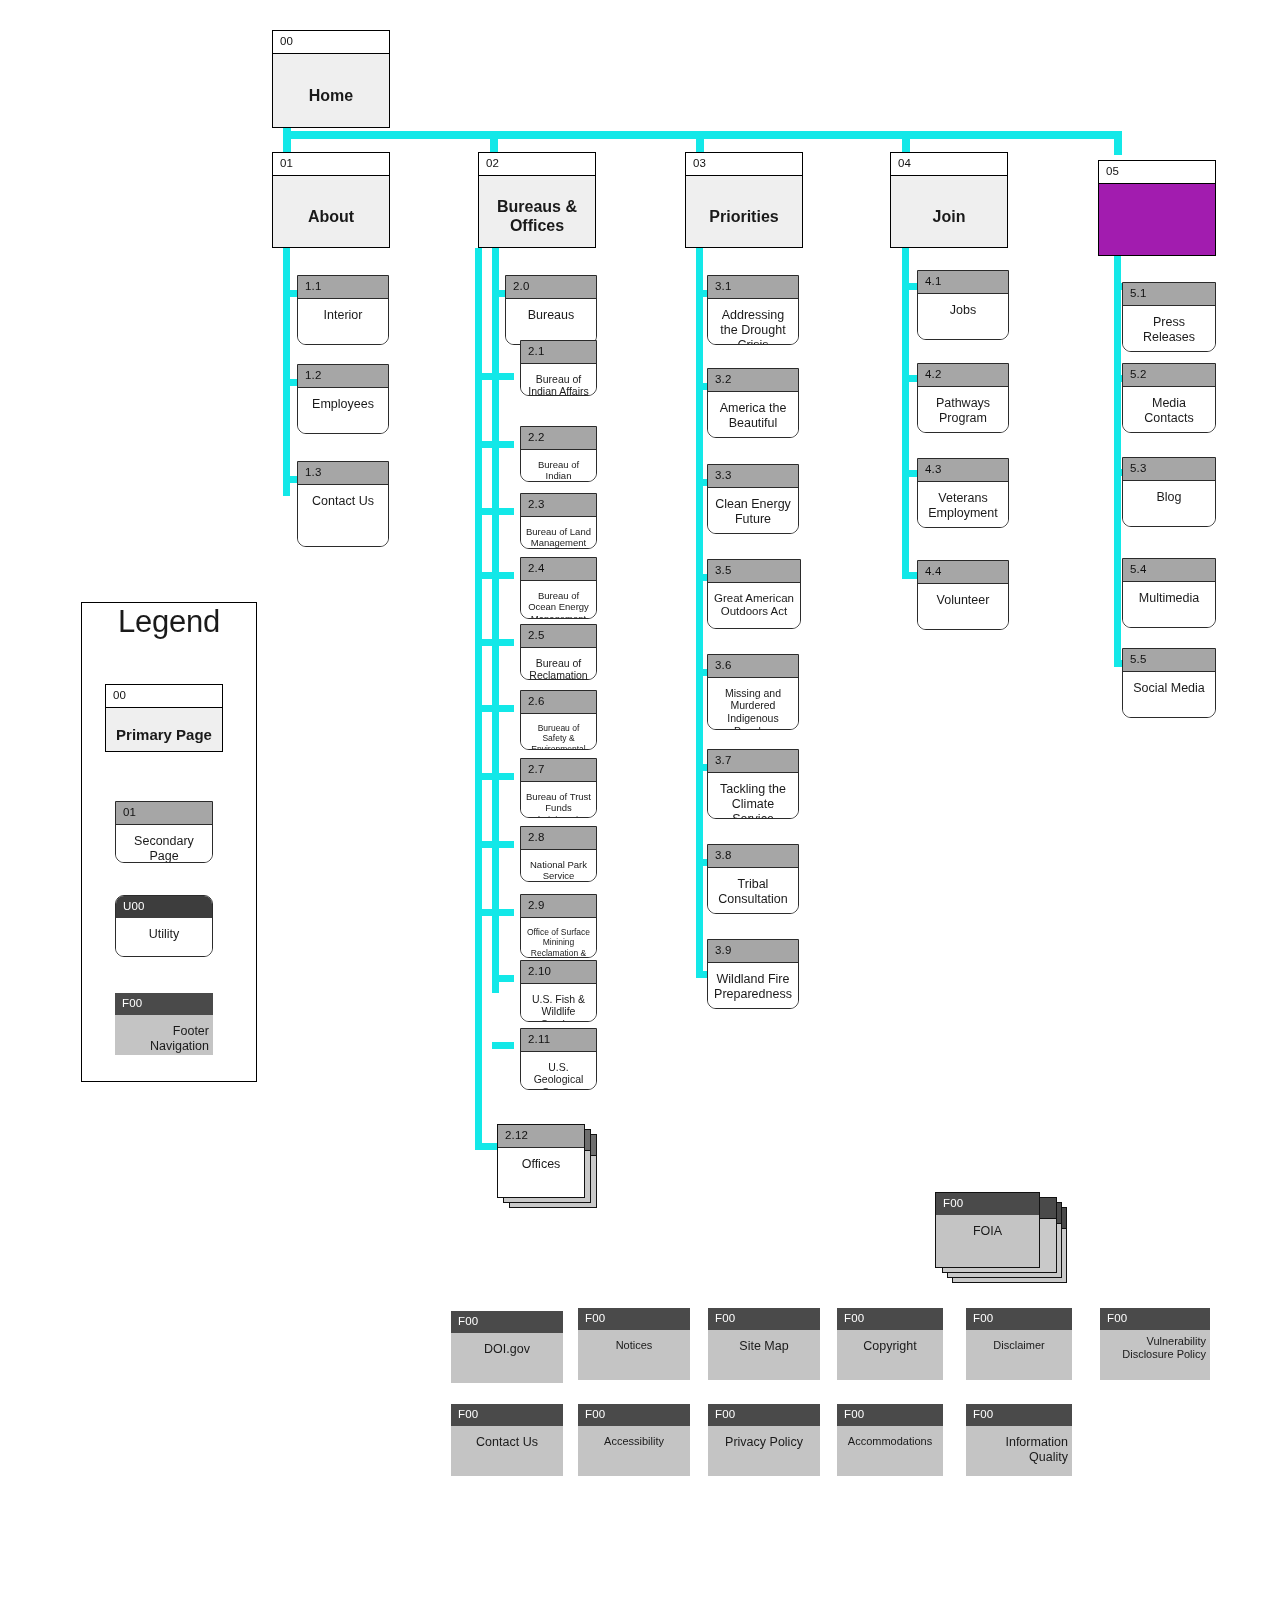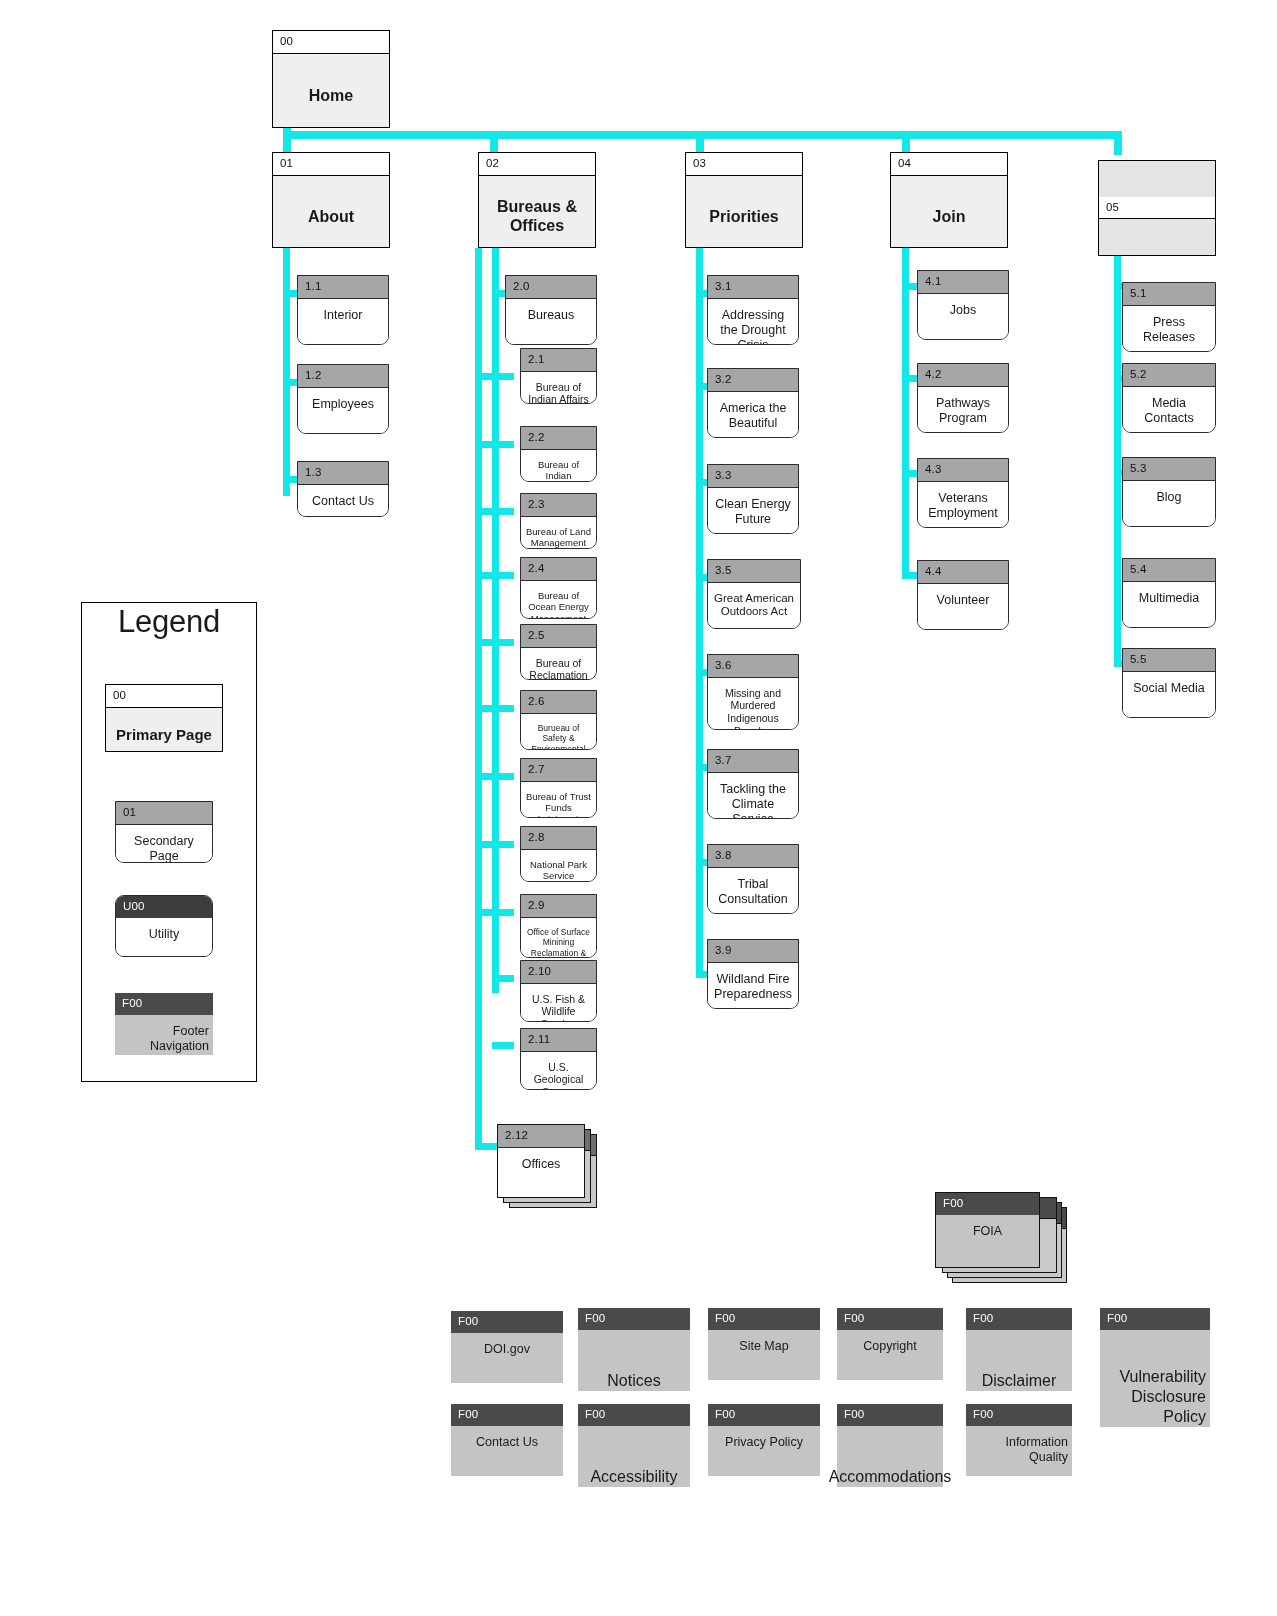--- a/index.html
+++ b/index.html
@@ -46,22 +46,21 @@
     justify-content: center;
     text-align: center;
     padding-top: 9px;
     padding-left: 4px;
     padding-right: 4px;
   }
 
   
   .n-primary {
     border: 1.6px solid #000;
-    background: #e5e5e5;
-    justify-content: center;
+    background: #a21caf;
   }
   .n-primary .hdr {
     background: #fff;
     color: #111;
     border-bottom: 1.8px solid #000;
   }
   .n-primary .body {
     background: #efefef;
     font-weight: bold;
     font-size: 16px;
@@ -97,21 +96,21 @@
     background: #fff;
     overflow: hidden;
   }
   .n-utility .hdr { background: #3d3d3d; color: #fff; }
   .n-utility .body { background: #fff; font-size: 12.5px; line-height: 1.2; }
 
   
   .n-footer { background: #c4c4c4; }
   .n-footer .hdr { background: #4a4a4a; color: #fff; }
   .n-footer .body { background: #c4c4c4; font-size: 12.5px; line-height: 1.25; text-align: right; }
-  .n-footer .body.sm { font-size: 16px; margin-top: 32px; }
+  .n-footer .body.sm { font-size: 11px; }
 
   
   .stack-card {
     position: absolute;
     background: #c9c9c9;
     border: 1.4px solid #111;
     z-index: 2;
   }
   .stack-card .cap {
     height: 21px;
@@ -225,30 +224,30 @@
   </div>
 
   <div class="node n-secondary" style="left:297px;top:275px;width:92px;height:70px;">
     <div class="hdr">1.1</div>
     <div class="body">Interior</div>
   </div>
   <div class="node n-secondary" style="left:297px;top:364px;width:92px;height:70px;">
     <div class="hdr">1.2</div>
     <div class="body">Employees</div>
   </div>
-  <div class="node n-secondary" style="left:297px;top:461px;width:92px;height:56px;">
+  <div class="node n-secondary" style="left:297px;top:461px;width:92px;height:86px;">
     <div class="hdr">1.3</div>
     <div class="body">Contact Us</div>
   </div>
 
   <div class="node n-secondary" style="left:505px;top:275px;width:92px;height:70px;">
     <div class="hdr">2.0</div>
     <div class="body">Bureaus</div>
   </div>
-  <div class="node n-secondary" style="left:520px;top:348px;width:77px;height:56px;">
+  <div class="node n-secondary" style="left:520px;top:340px;width:77px;height:56px;">
     <div class="hdr">2.1</div>
     <div class="body sm">Bureau of Indian Affairs</div>
   </div>
   <div class="node n-secondary" style="left:520px;top:426px;width:77px;height:56px;">
     <div class="hdr">2.2</div>
     <div class="body xs">Bureau of Indian Education</div>
   </div>
   <div class="node n-secondary" style="left:520px;top:493px;width:77px;height:56px;">
     <div class="hdr">2.3</div>
     <div class="body xs">Bureau of Land Management</div>

